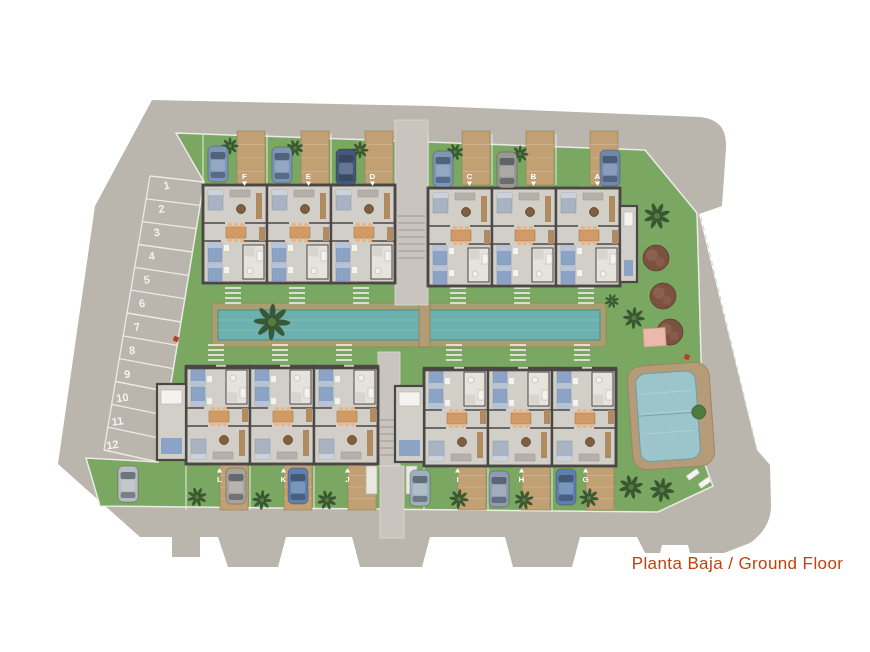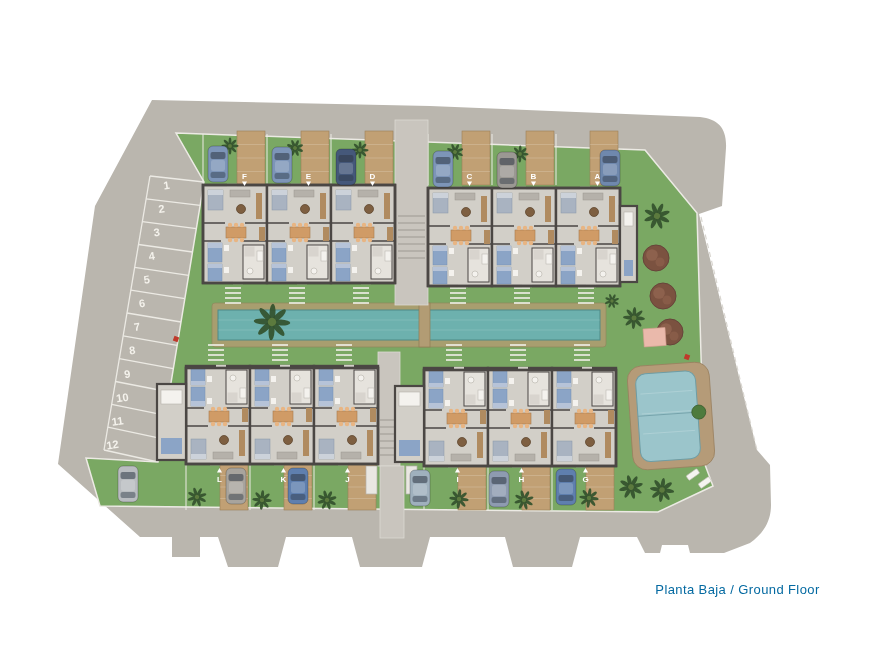--- a/index.html
+++ b/index.html
@@ -1,20 +1,20 @@
 <!DOCTYPE html>
 <html><head>
 <meta charset="utf-8">
 <style>
   html,body{margin:0;padding:0;background:#ffffff;}
   #stage{position:relative;width:870px;height:652px;background:#ffffff;overflow:hidden;
          font-family:"Liberation Sans", sans-serif;}
   #plan-svg{position:absolute;left:0;top:0;}
-  .caption{position:absolute;left:630px;top:582px;width:215px;text-align:center;
-           font-size:13px;letter-spacing:.4px;color:#0369a1;}
+  .caption{position:absolute;left:630px;top:554px;width:215px;text-align:center;
+           font-size:17px;letter-spacing:.4px;color:#c2410c;}
   text{font-family:"Liberation Sans", sans-serif;}
 </style>
 </head>
 <body>
 
 <div id="stage">
   <svg id="plan-svg" width="870" height="652" viewBox="0 0 870 652">
     <g id="g-road">
         <path d="M152,100 L430,106 L700,117 C718,119 727,128 726,148 L722,206 L699,214 L757,450 L770,465 L771,505 C771,523 762,534 750,543 L724,553 L690,553 L688,545 L662,545 L660,553 L645,553 L637,537 L580,537 L572,567 L513,567 L505,537 L430,537 L422,567 L360,567 L352,537 L286,537 L278,567 L228,567 L218,537 L200,537 L200,557 L172,557 L172,537 L140,537 L58,464 L95,206 Z" fill="#bab6ae"></path>
         <line x1="701" y1="217" x2="757" y2="450" stroke="#d9d6d0" stroke-width="1.2" stroke-dasharray="5 4"></line>

